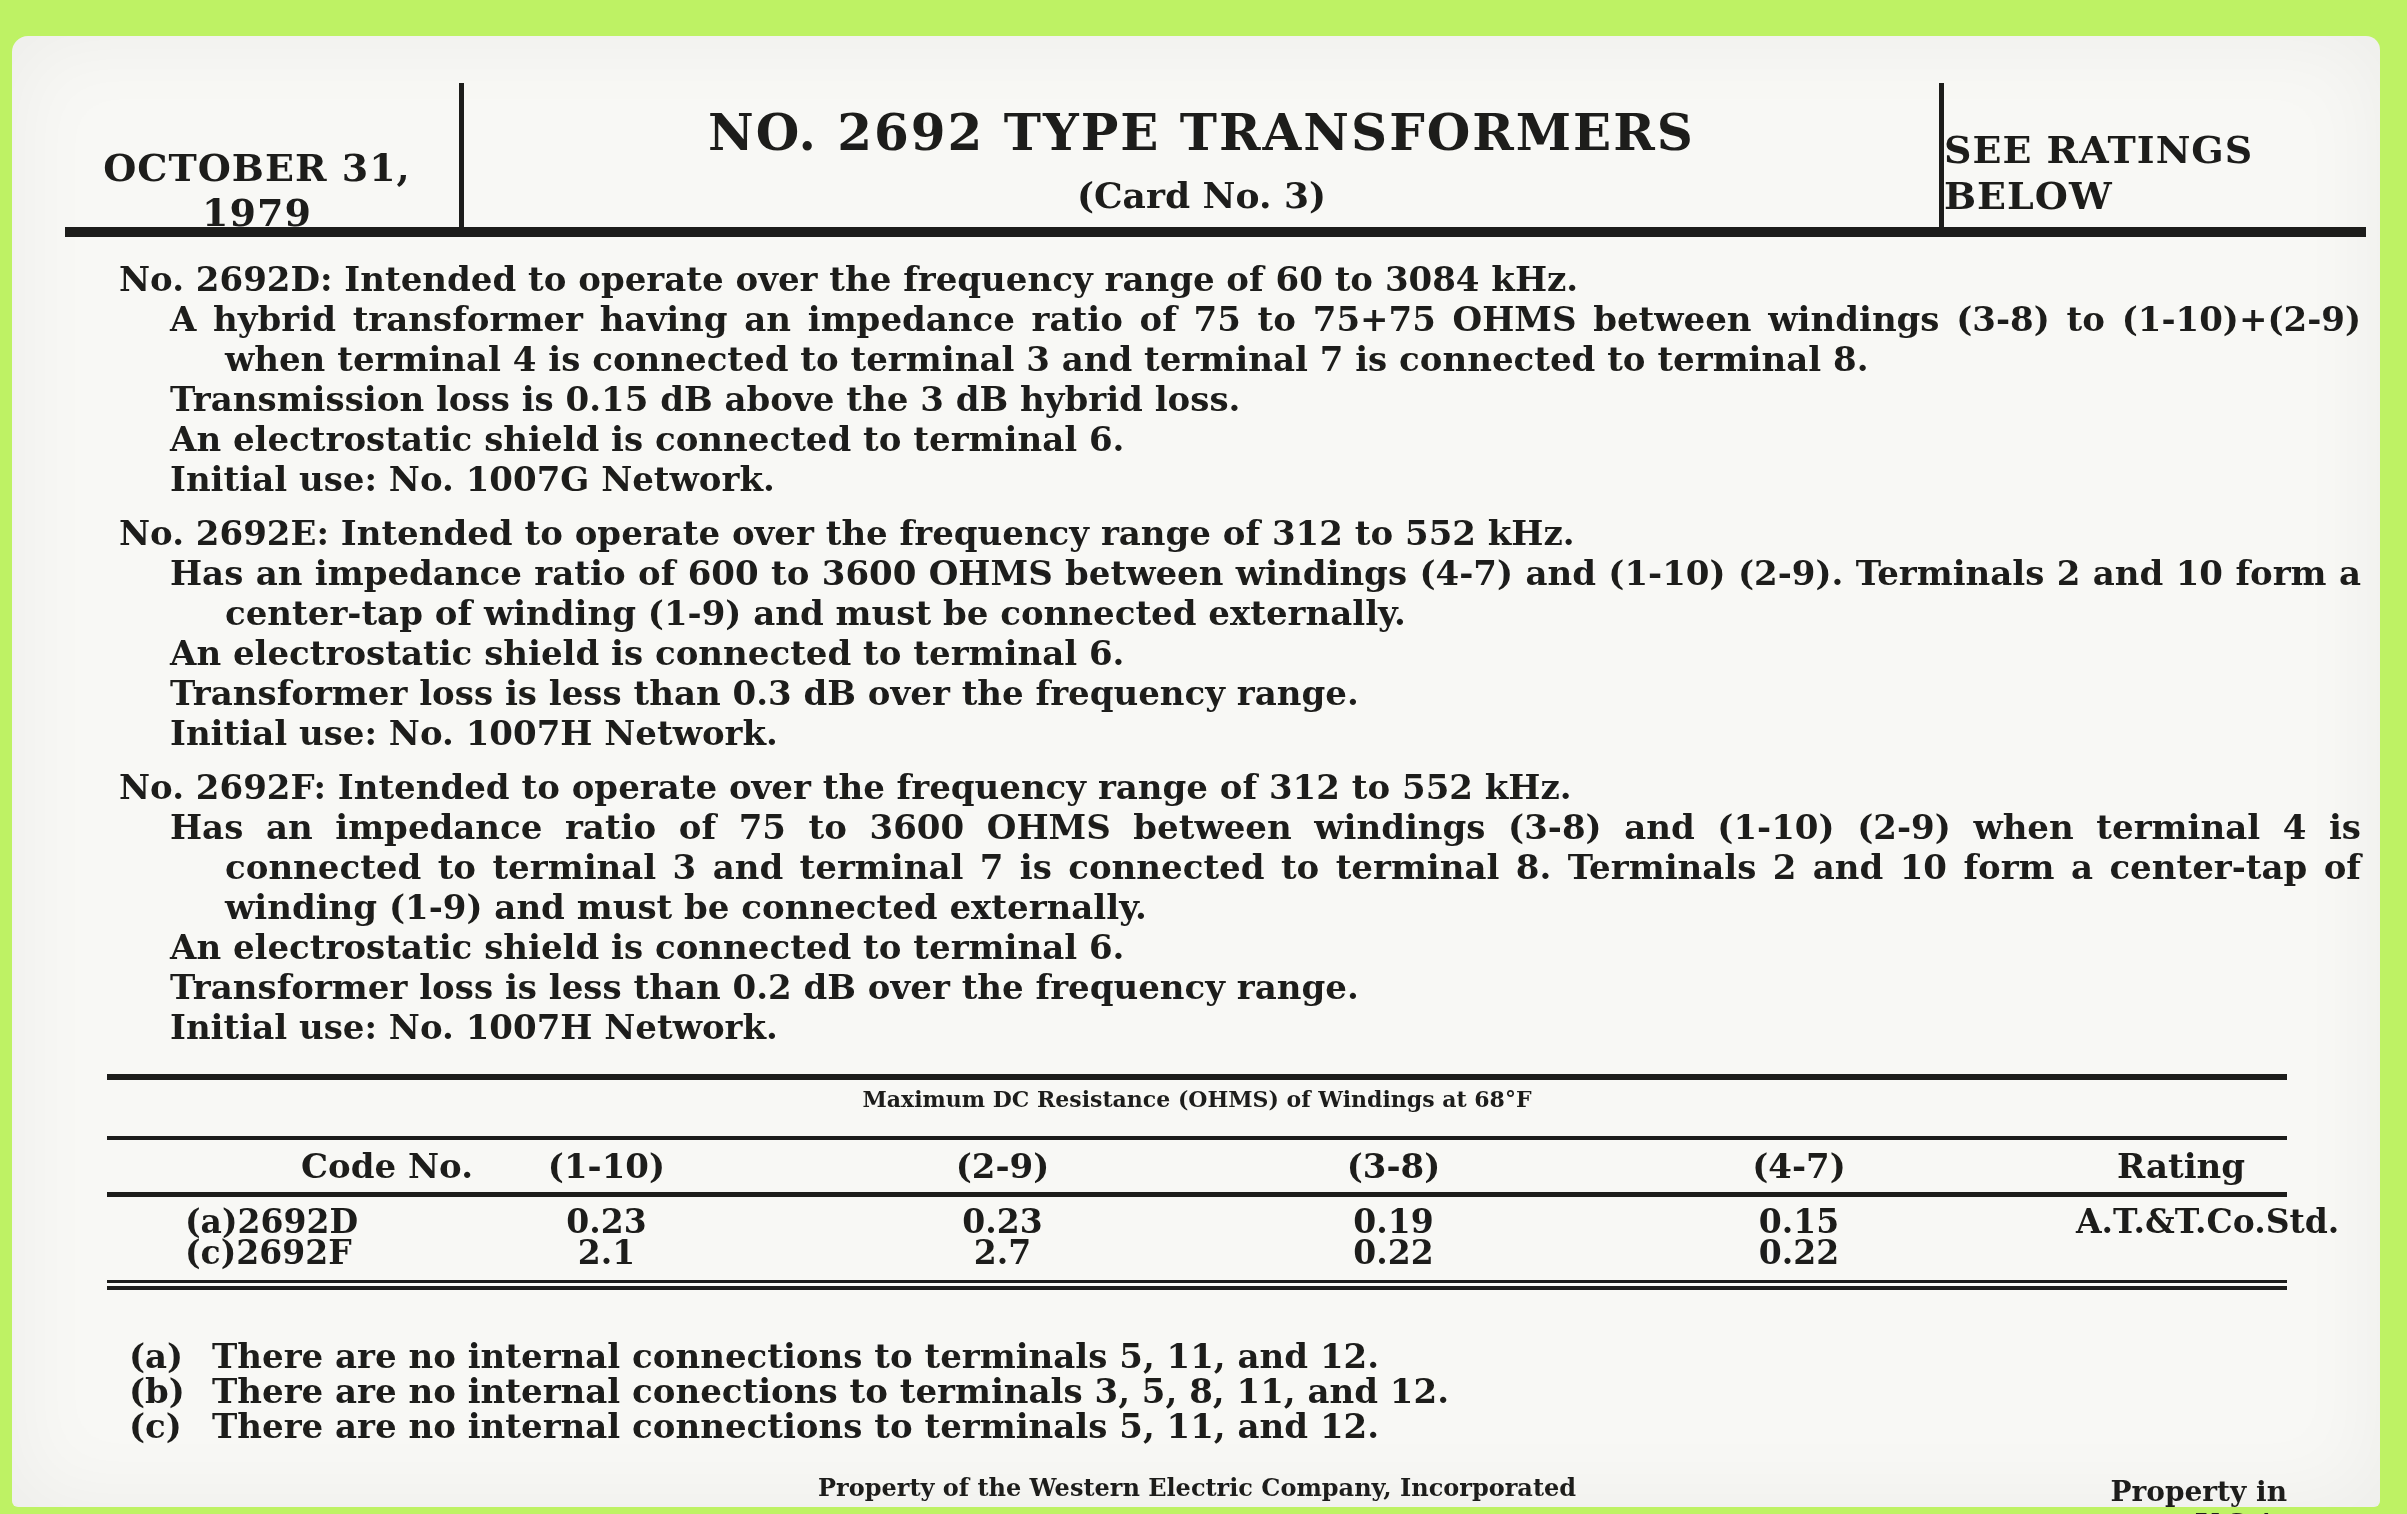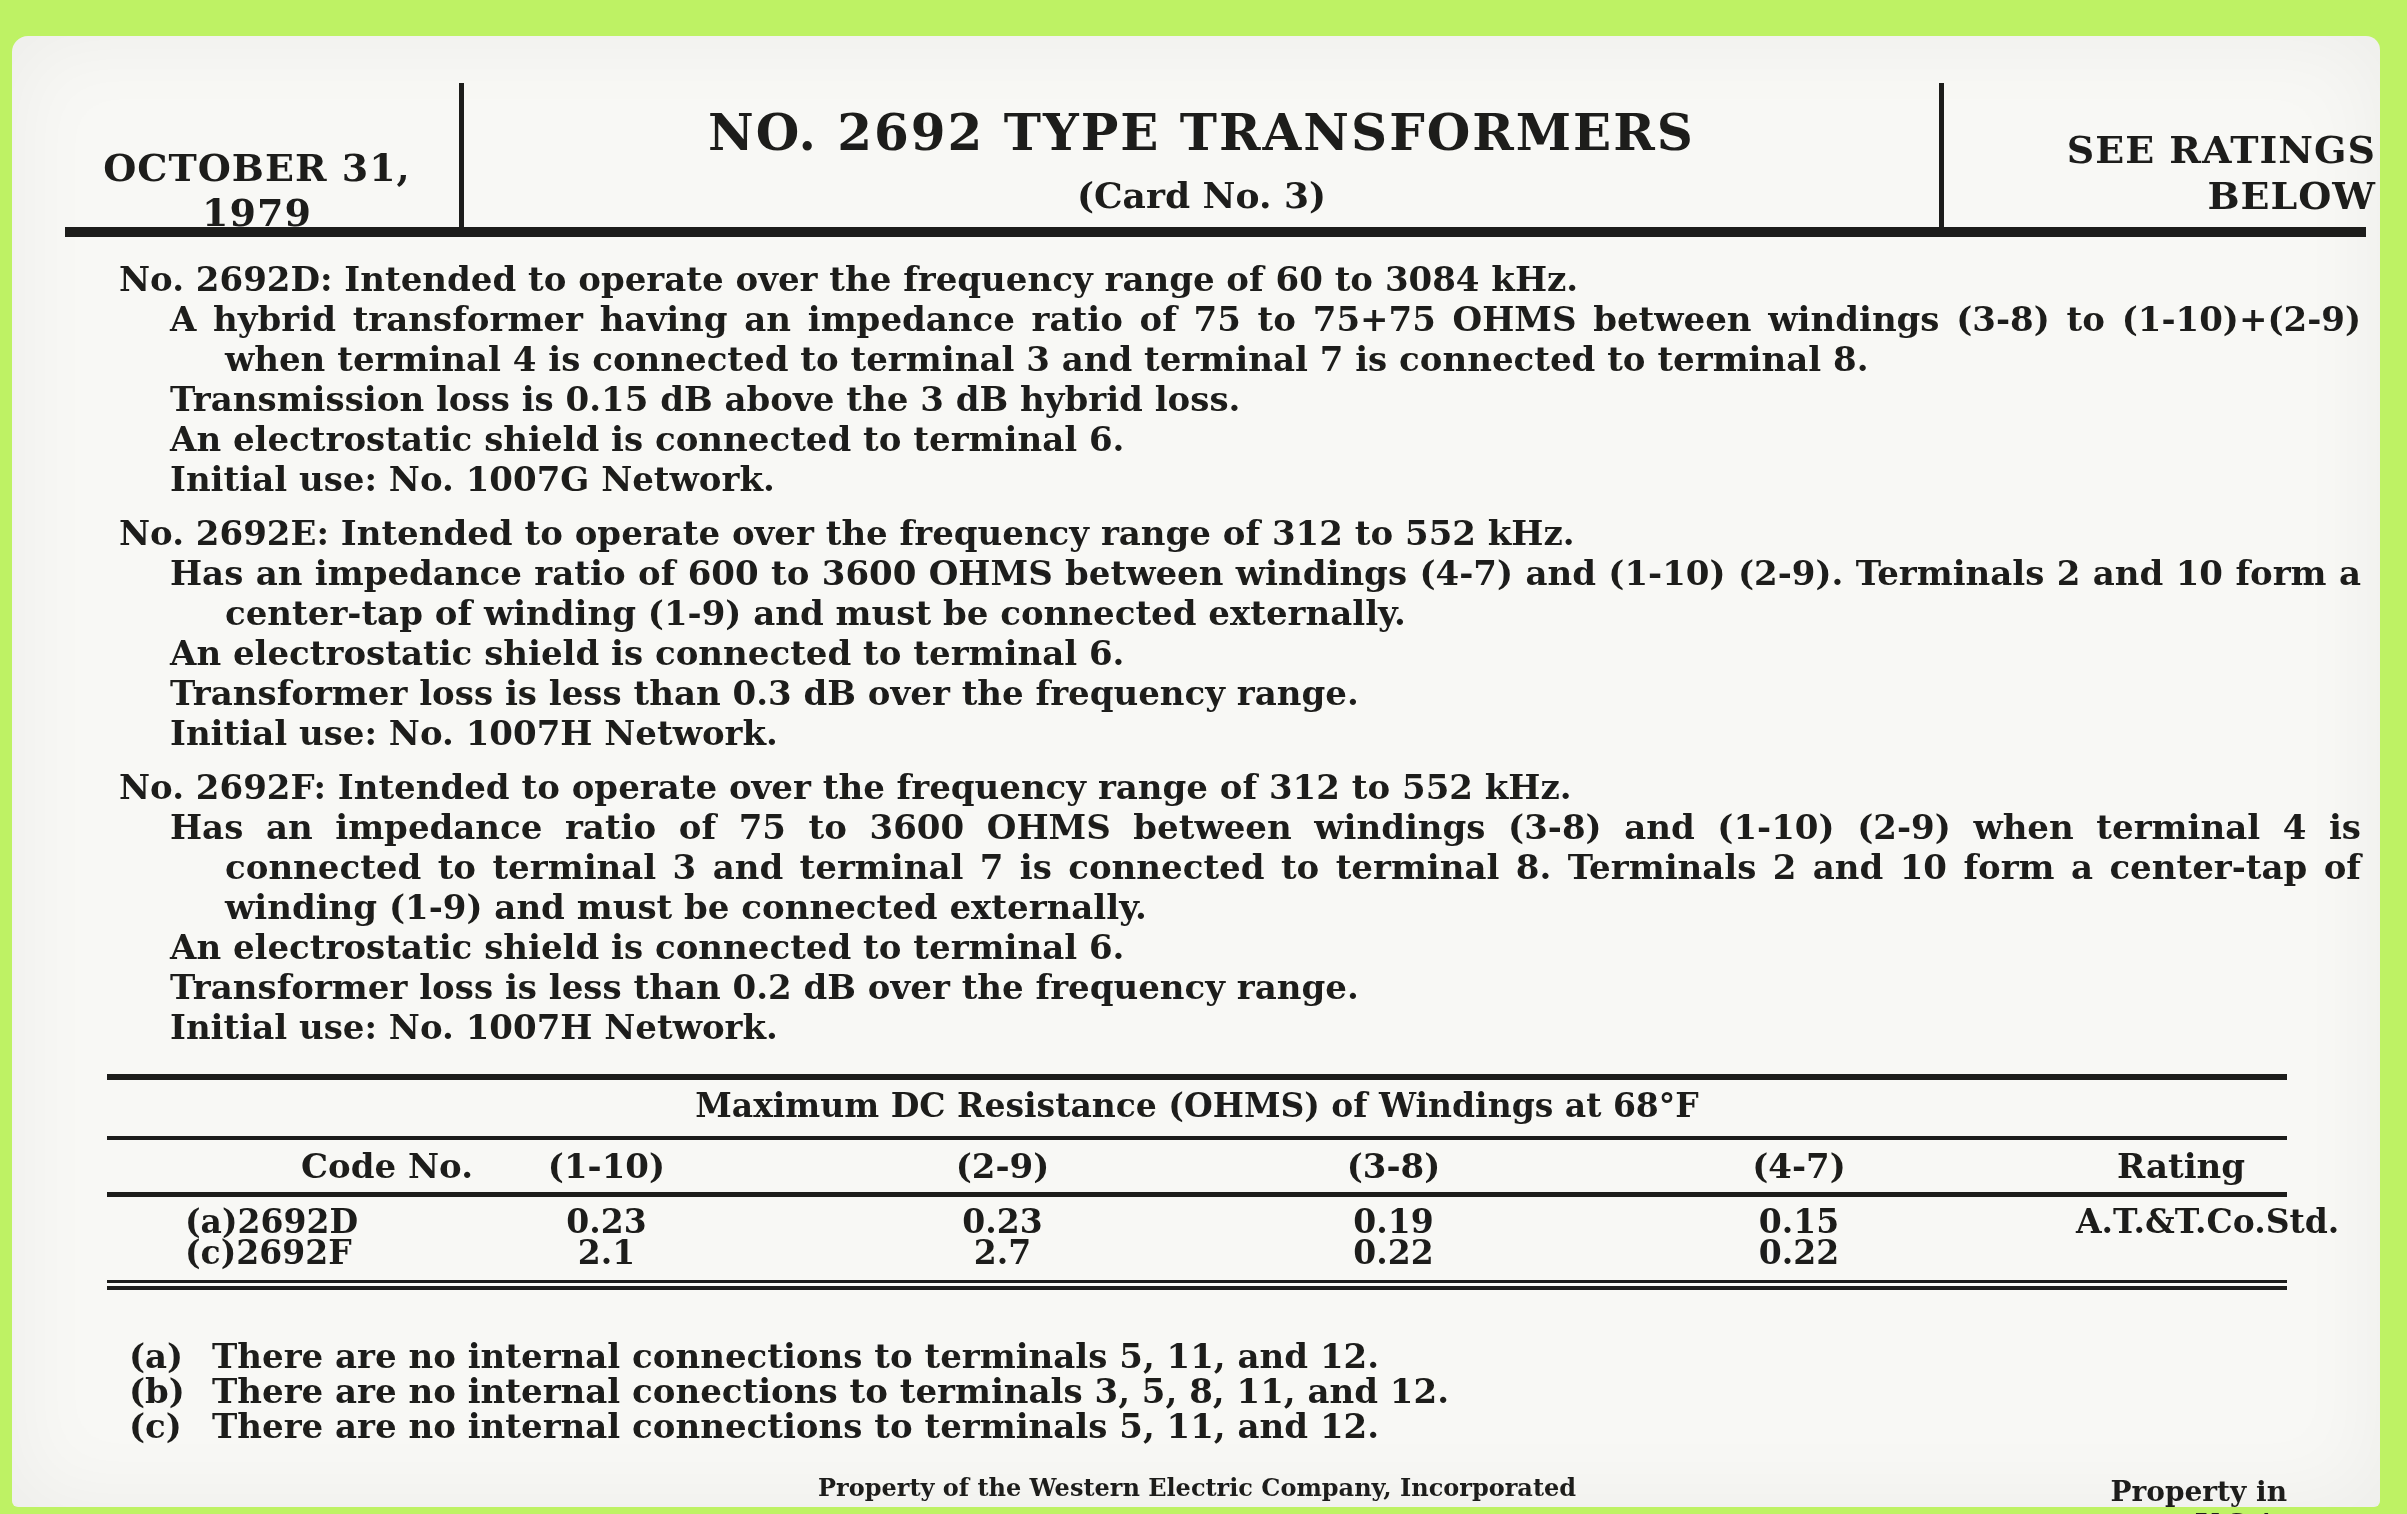--- a/index.html
+++ b/index.html
@@ -7,34 +7,34 @@
           font-family:"DejaVu Serif",serif;font-weight:bold;color:#1d1d1b;}
   #page{position:absolute;left:12px;top:36px;width:2368px;height:1471px;background:#f8f8f5;
         border-radius:16px 14px 6px 6px;box-shadow:inset 0 0 89px rgba(0,0,0,0.05);}
   .abs{position:absolute;}
   
   .date{left:59px;top:145px;width:396px;text-align:center;font-size:38px;letter-spacing:1px;}
   .vdiv{top:83px;width:5px;height:149px;background:#1d1d1b;}
   .vdiv1{left:459px;} .vdiv2{left:1939px;}
   .title{left:465px;top:103px;width:1473px;text-align:center;font-size:50px;letter-spacing:2px;}
   .cardno{left:465px;top:174px;width:1473px;text-align:center;font-size:36px;}
-  .ratingsnote{left:1944px;top:127px;width:432px;text-align:right;font-size:38px;line-height:46px;letter-spacing:1px;}
+  .ratingsnote{left:1944px;top:127px;width:432px;text-align:left;font-size:38px;line-height:46px;letter-spacing:1px;}
   .hrule{left:65px;top:227px;width:2301px;height:10px;background:#1d1d1b;}
   
   .bodytext{left:119px;top:259px;width:2242px;font-size:34px;line-height:40px;}
   .section{margin:0 0 14px 0;}
   .sec-heading{margin:0;}
   .sec-para{margin:0 0 0 51px;padding-left:55px;text-indent:-55px;text-align:justify;}
   
   .dctable{left:107px;top:1074px;width:2180px;}
   .rule-a{height:6px;background:#1d1d1b;}
   .rule-b{height:4px;background:#1d1d1b;margin-top:0px;}
   .rule-c{height:5px;background:#1d1d1b;}
   .rule-d{height:3px;border-top:3px solid #1d1d1b;border-bottom:4px solid #1d1d1b;}
-  .tcaption{height:50px;padding-top:6px;text-align:center;font-size:33px;}
+  .tcaption{height:50px;padding-top:6px;text-align:center;font-size:22px;}
   .thead{display:grid;grid-template-columns:366px 267px 525px 257px 554px 210px;height:52px;
          align-items:center;font-size:34px;}
   .thead .c1{text-align:right;padding-left:78px;}
   .trows{padding:9px 0 12px 0;}
   .trow{display:grid;grid-template-columns:366px 267px 525px 257px 554px 210px;line-height:31px;font-size:33px;}
   .trow .c1{text-align:left;padding-left:78px;}
   .cell{text-align:center;}
   .ditto{white-space:pre;}
   
   .footnotes{left:129px;top:1339px;width:2079px;font-size:34px;line-height:35px;}

